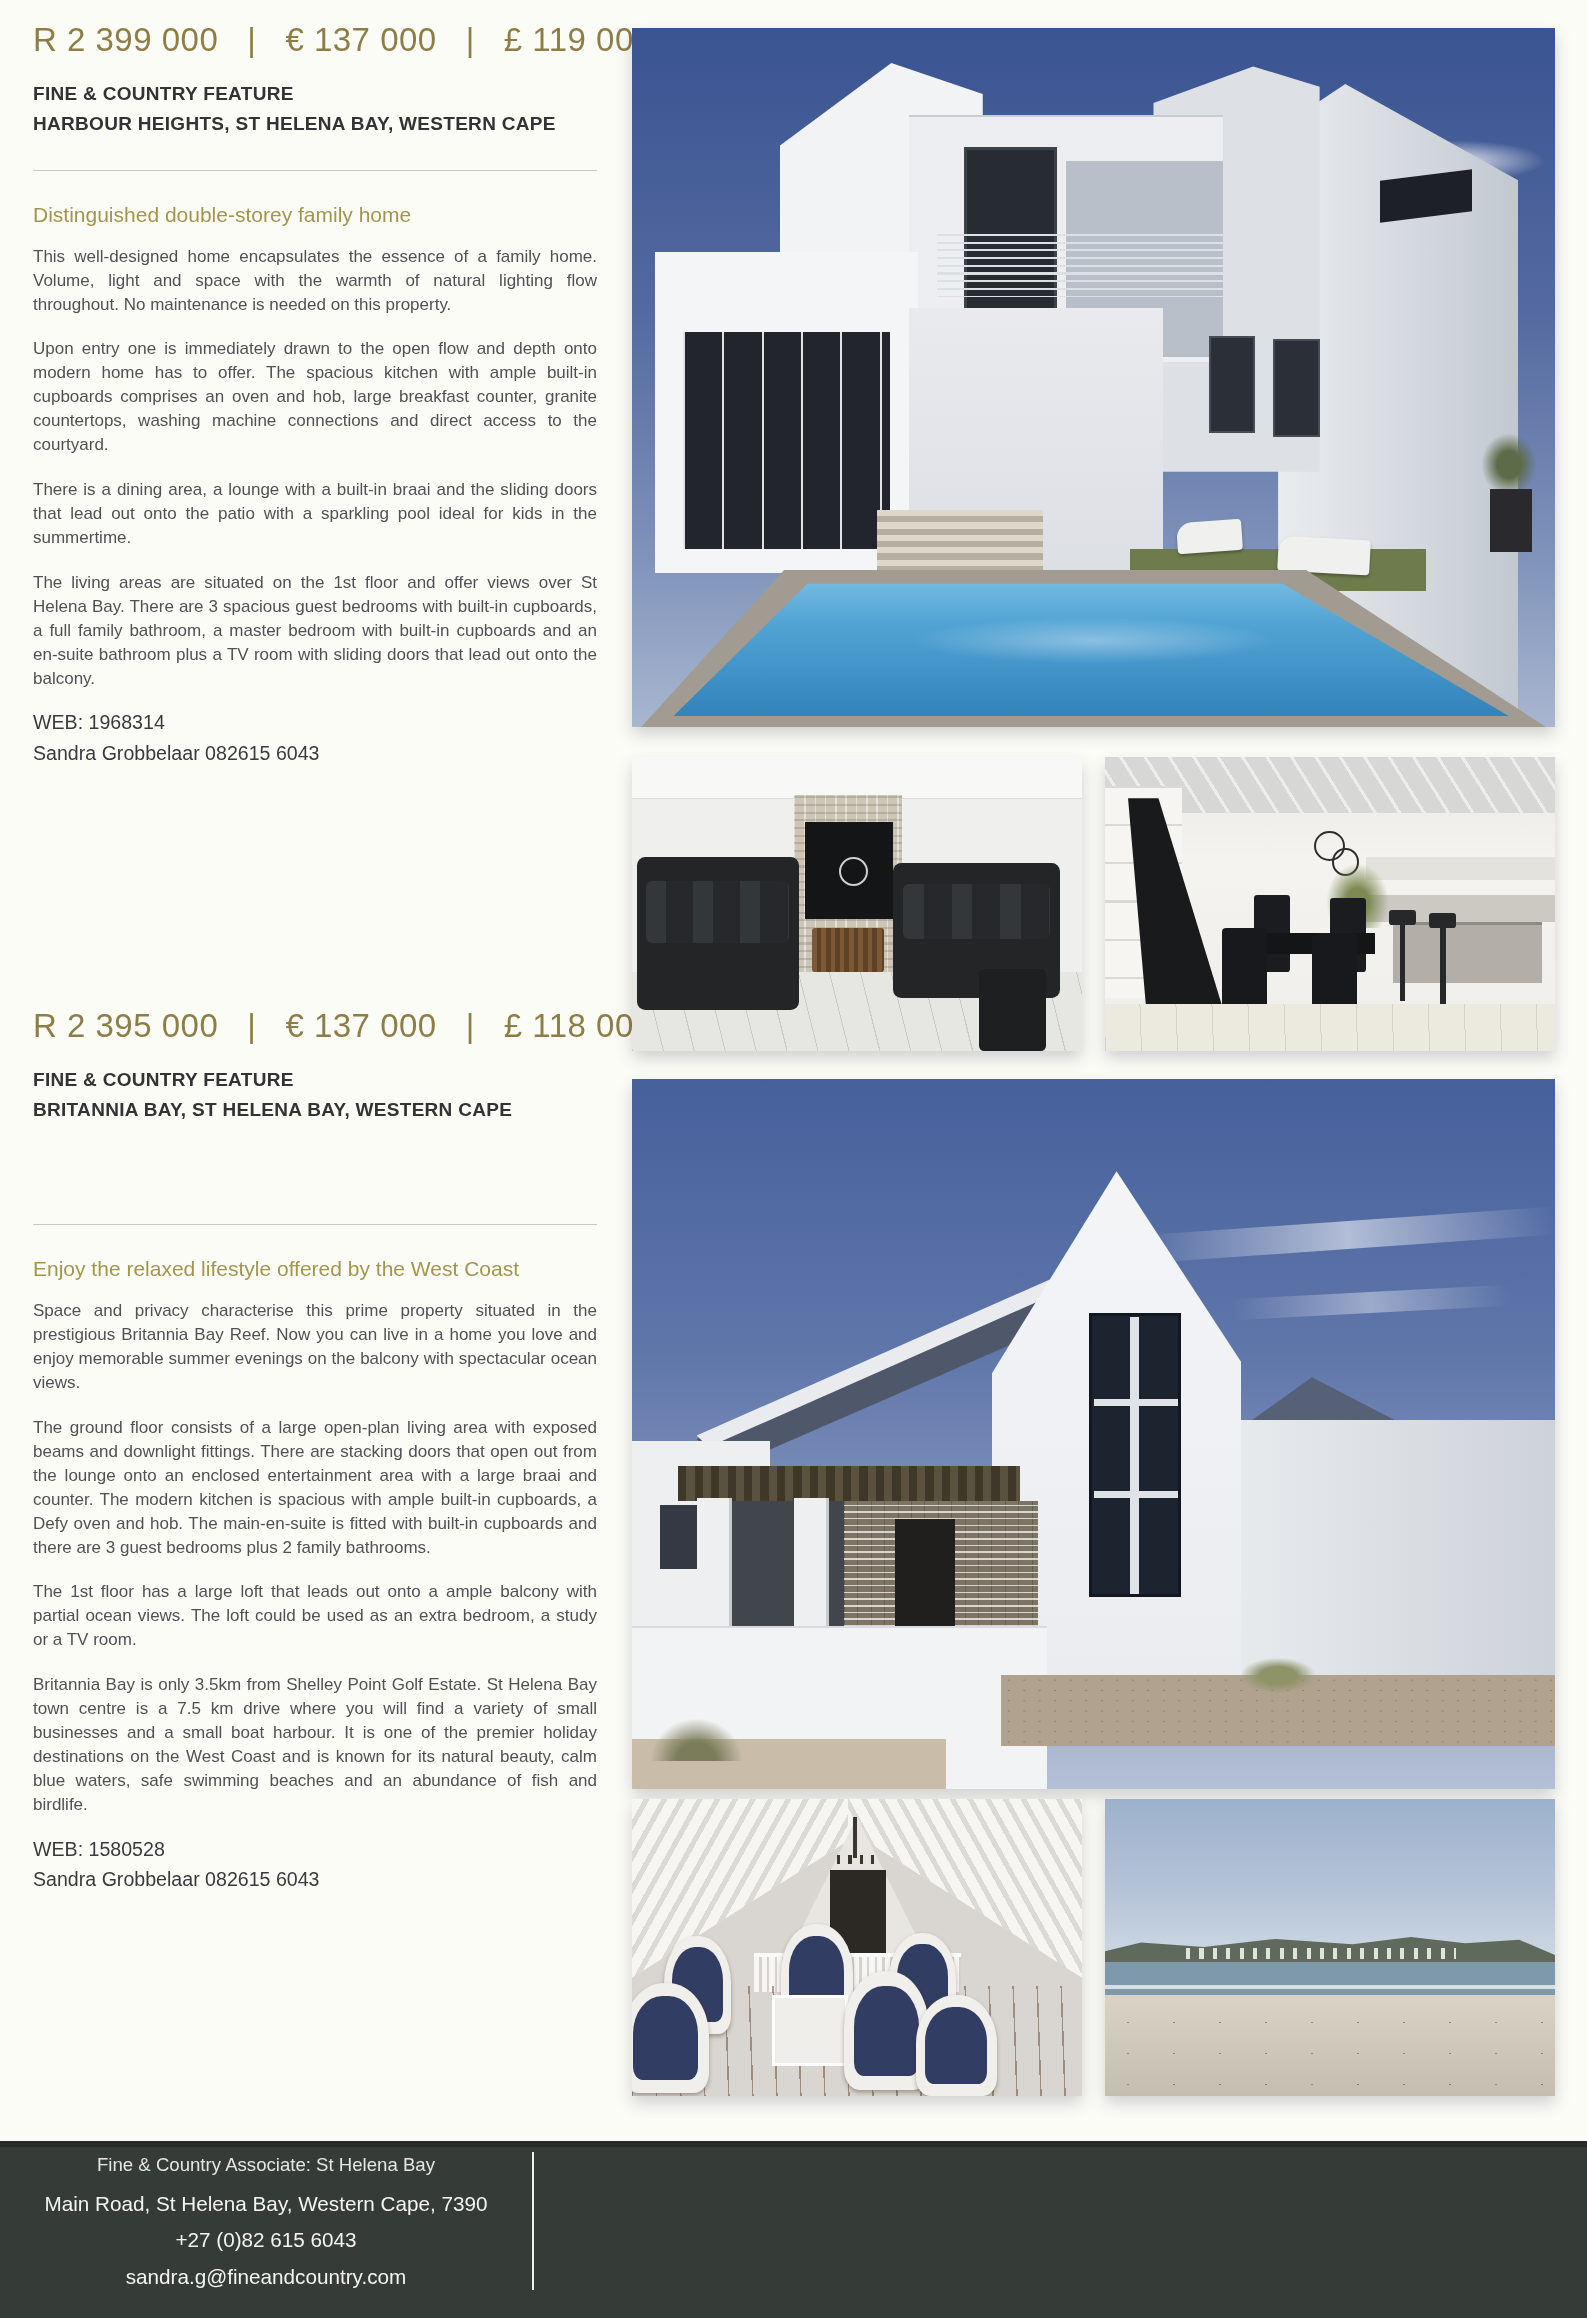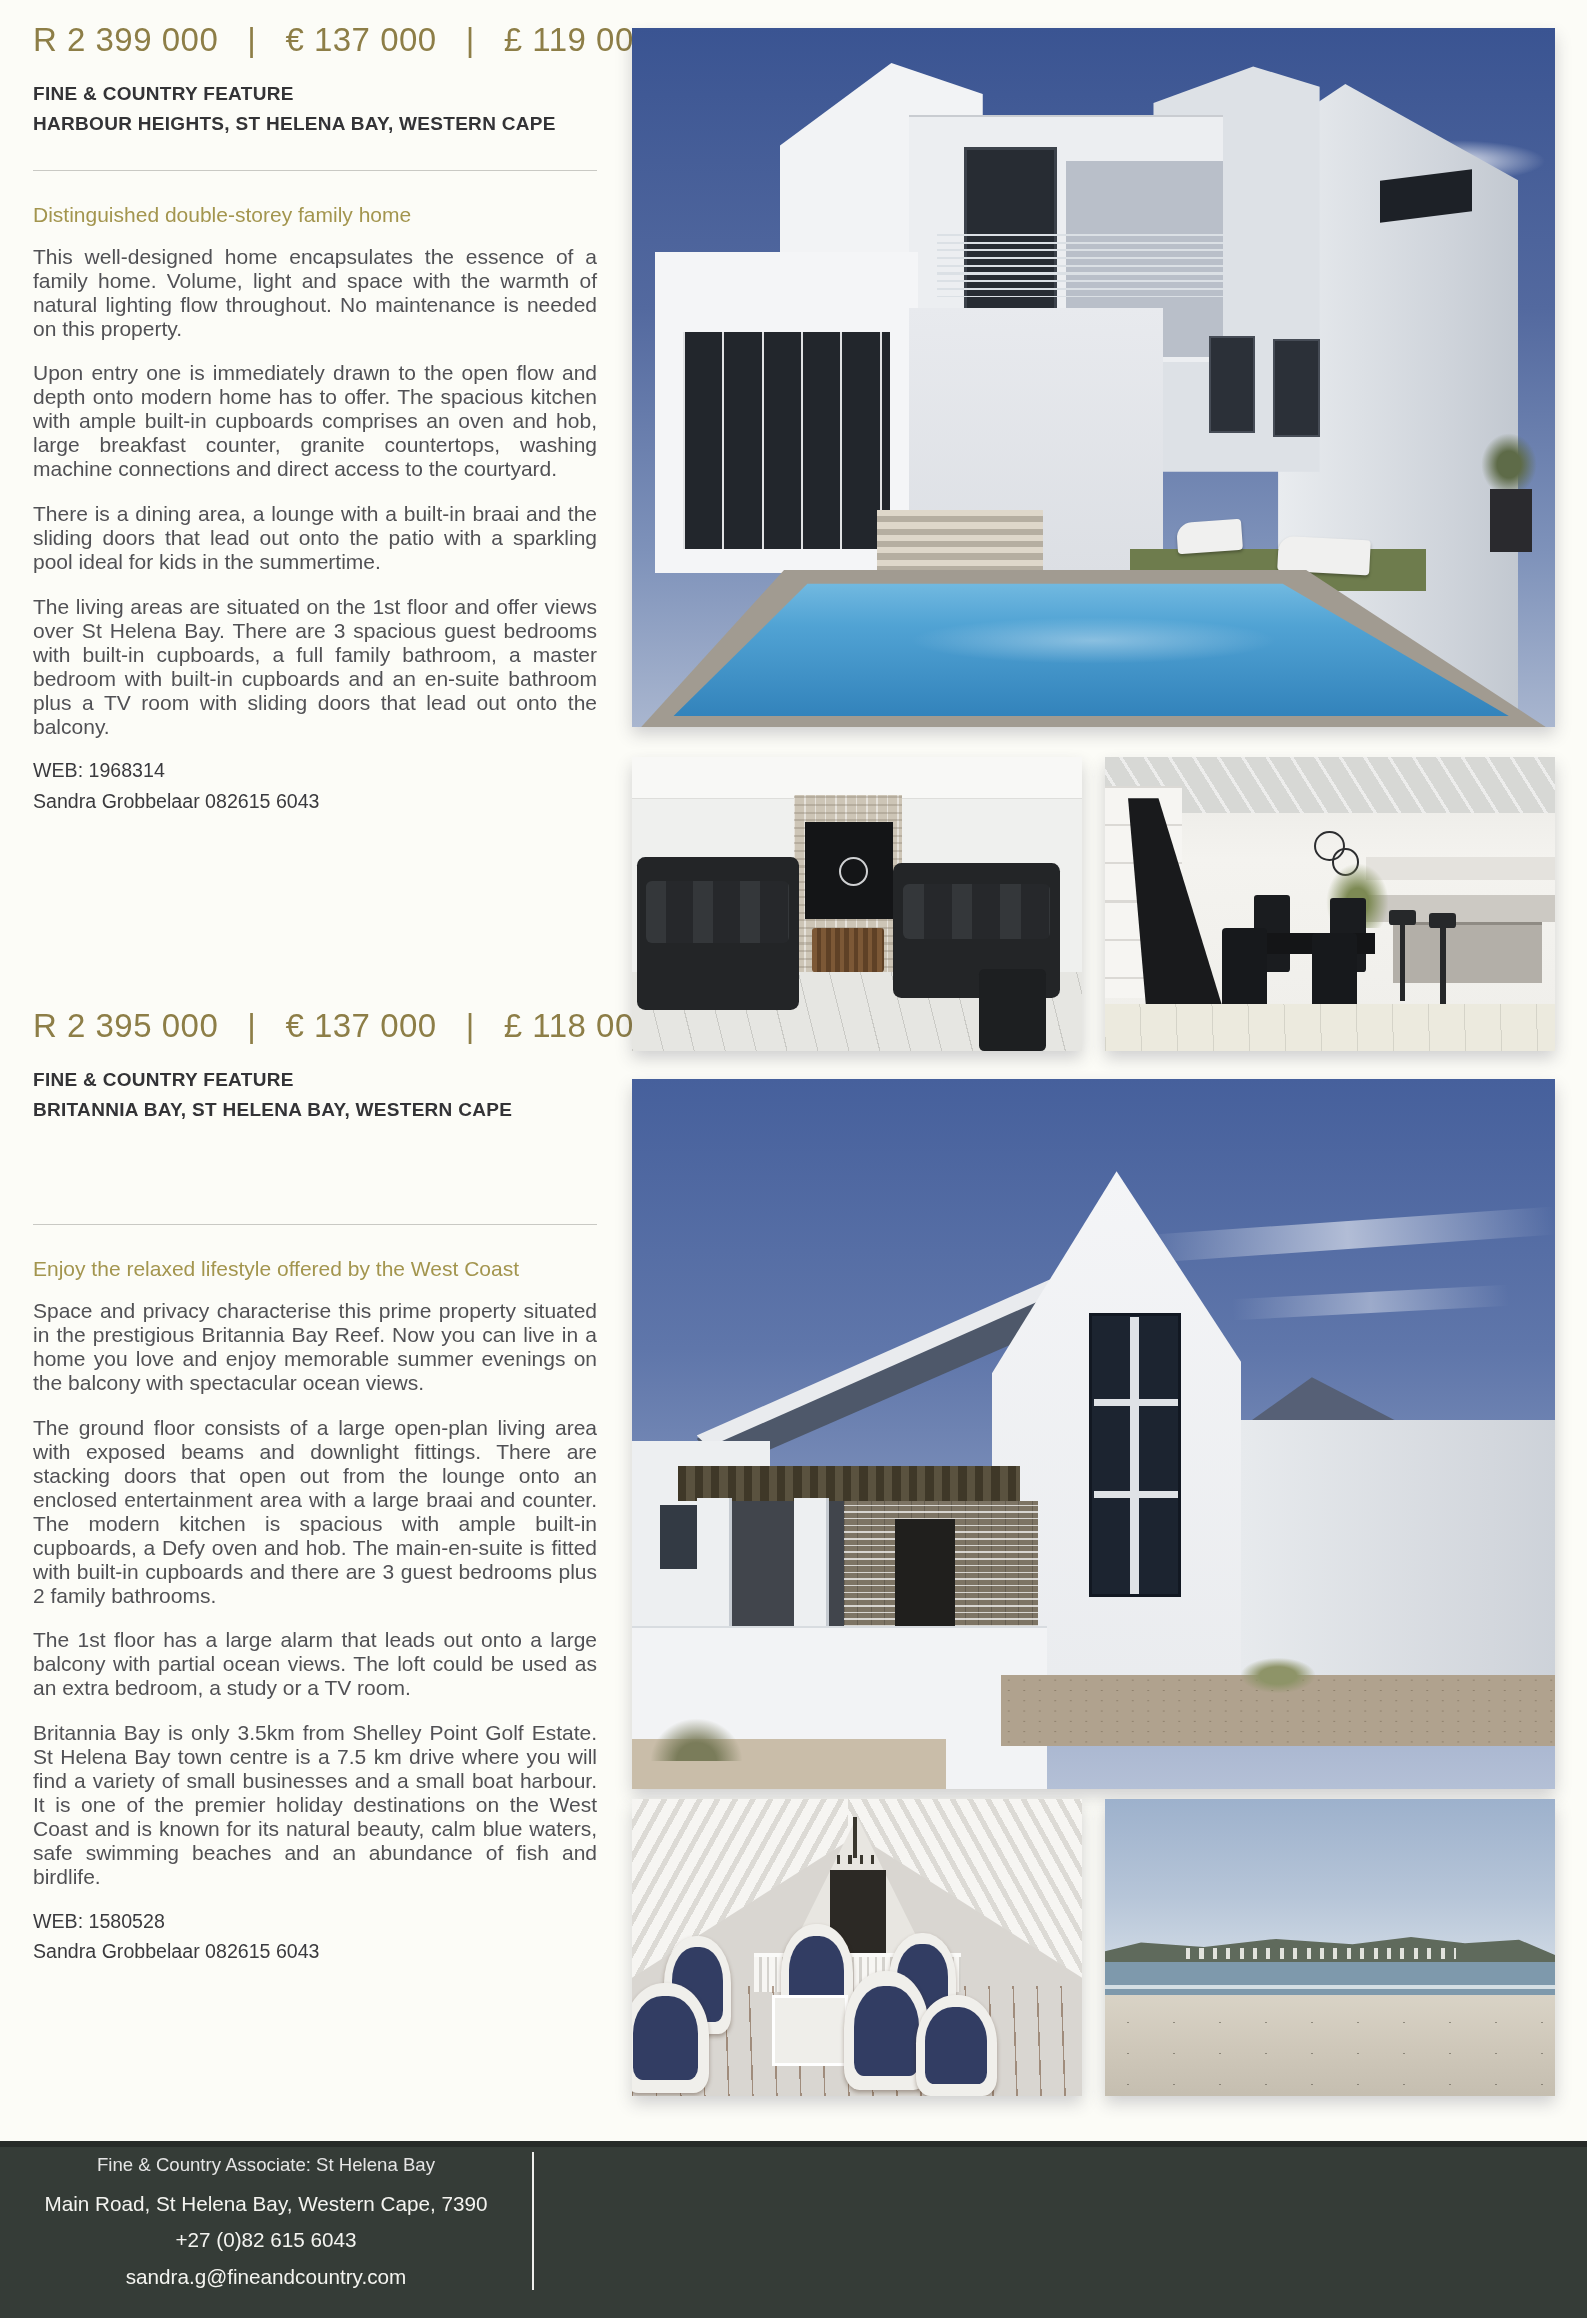--- a/index.html
+++ b/index.html
@@ -12,21 +12,21 @@
   .listing-2{top:1007px;}
   .price{font-size:33px;font-weight:400;color:#8d7e47;letter-spacing:0.5px;
          white-space:pre;margin:0 0 24px;}
   .brand{font-size:19px;font-weight:700;color:#333336;letter-spacing:0.3px;
          margin:0 0 8.3px;white-space:nowrap;}
   .location{font-size:19px;font-weight:700;color:#333336;letter-spacing:0.3px;
          margin:0;white-space:nowrap;}
   .divider{border:none;border-top:1.5px solid #c9c9c4;margin:35px 0 32px;}
   .divider--roomy{margin-top:103px;}
   .headline{font-size:21px;font-weight:400;color:#a3954e;margin:0 0 17.6px;white-space:nowrap;}
-  p.body{font-size:21px;line-height:24px;color:#515155;text-align:justify;margin:0 0 20.7px;}
+  p.body{font-size:17px;line-height:24px;color:#515155;text-align:justify;margin:0 0 20.7px;}
   .web{font-size:19.6px;color:#3a3a3e;margin:3.1px 0 7.2px;}
   .agent{font-size:19.6px;color:#3a3a3e;margin:0;}
 
   
   .photo{position:absolute;overflow:hidden;box-shadow:0 8.3px 15.5px rgba(50,50,70,.22);
          background:#dde0e4;}
   .ph{position:absolute;}
   #photo1{left:632px;top:28px;width:923px;height:699px;}
   #photo1a{left:632px;top:757px;width:450px;height:294px;}
   #photo1b{left:1105px;top:757px;width:450px;height:294px;}
@@ -244,21 +244,21 @@
   </section>
 
   <section class="listing listing-2">
     <h1 class="price">R 2 395 000   |   € 137 000   |   £ 118 000</h1>
     <div class="brand">FINE &amp; COUNTRY FEATURE</div>
     <div class="location">BRITANNIA BAY, ST HELENA BAY, WESTERN CAPE</div>
     <hr class="divider divider--roomy">
     <h2 class="headline">Enjoy the relaxed lifestyle offered by the West Coast</h2>
     <p class="body">Space and privacy characterise this prime property situated in the prestigious Britannia Bay Reef. Now you can live in a home you love and enjoy memorable summer evenings on the balcony with spectacular ocean views.</p>
     <p class="body">The ground floor consists of a large open-plan living area with exposed beams and downlight fittings. There are stacking doors that open out from the lounge onto an enclosed entertainment area with a large braai and counter. The modern kitchen is spacious with ample built-in cupboards, a Defy oven and hob. The main-en-suite is fitted with built-in cupboards and there are 3 guest bedrooms plus 2 family bathrooms.</p>
-    <p class="body">The 1st floor has a large alarm that leads out onto a large balcony with partial ocean views. The loft could be used as an extra bedroom, a study or a TV room.</p>
+    <p class="body">The 1st floor has a large loft that leads out onto a ample balcony with partial ocean views. The loft could be used as an extra bedroom, a study or a TV room.</p>
     <p class="body">Britannia Bay is only 3.5km from Shelley Point Golf Estate. St Helena Bay town centre is a 7.5 km drive where you will find a variety of small businesses and a small boat harbour. It is one of the premier holiday destinations on the West Coast and is known for its natural beauty, calm blue waters, safe swimming beaches and an abundance of fish and birdlife.</p>
     <p class="web">WEB: 1580528</p>
     <p class="agent">Sandra Grobbelaar 082615 6043</p>
   </section>
 
   <div class="photo" id="photo1">
     <div class="ph p1-sky"></div>
     <div class="ph p1-cloud c1"></div>
     <div class="ph p1-cloud c2"></div>
     <div class="ph h-right-wall"></div>

